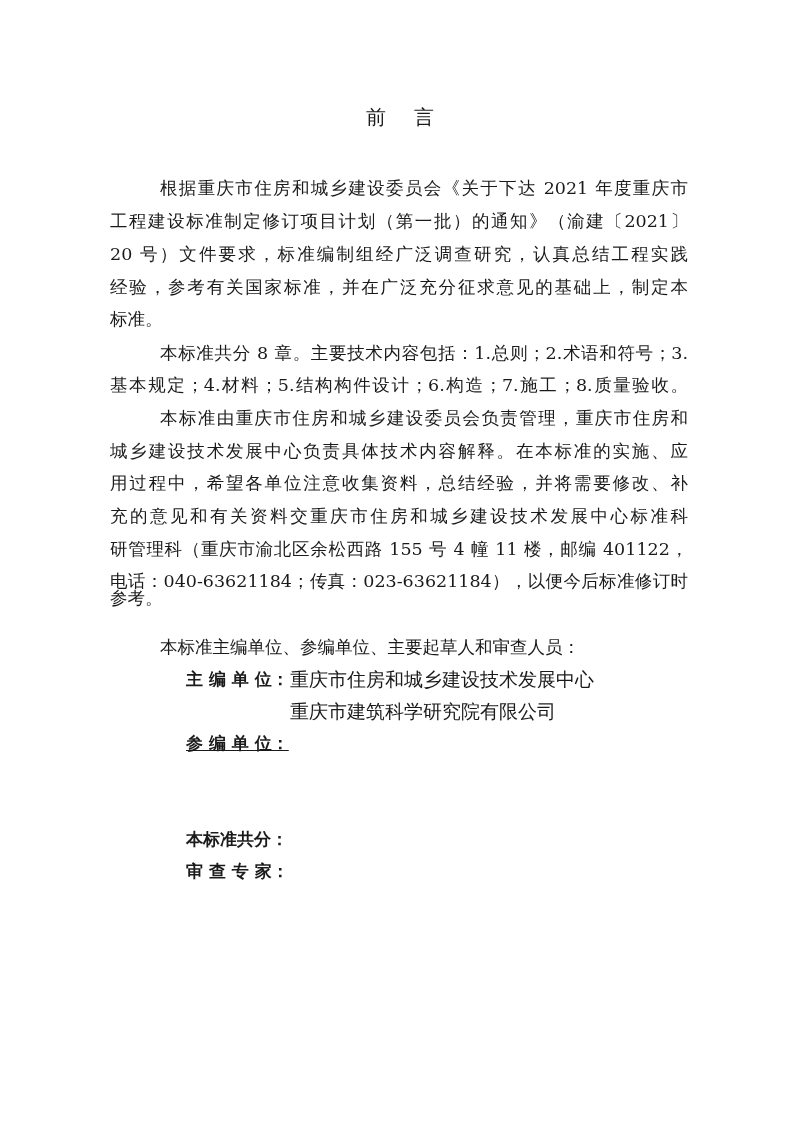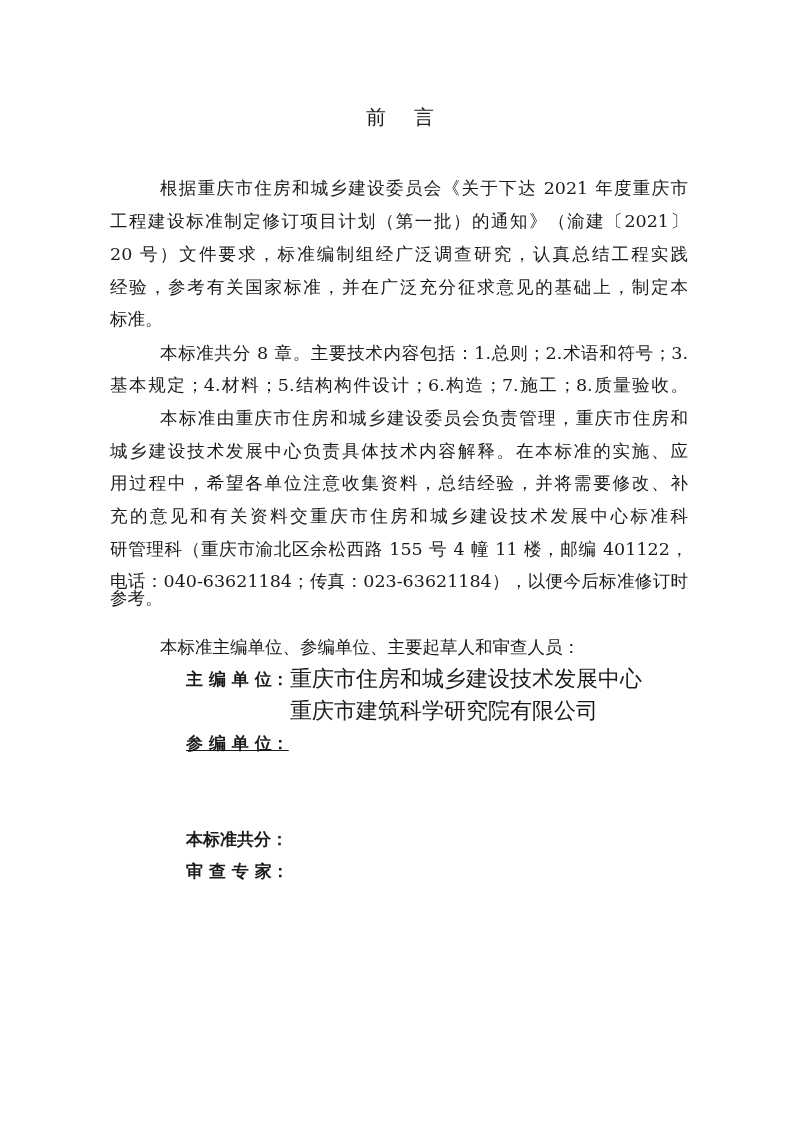--- a/index.html
+++ b/index.html
@@ -5,21 +5,21 @@
   html, body { margin: 0; padding: 0; background: #ffffff; }
   body { width: 800px; height: 1132px; position: relative; overflow: hidden;
          font-family: "DejaVu Serif", "Liberation Serif", serif; color: #1a1a1a; }
   .title { position: absolute; top: 104px; left: 0; width: 800px; text-align: center;
            font-family: "DejaVu Sans", sans-serif; font-size: 20px; letter-spacing: 0; }
   .title span { display: inline-block; margin: 0 14px; }
   .line { position: absolute; left: 110px; width: 580px; font-size: 17.5px; white-space: nowrap; line-height: 28px; }
   .indent { left: 160px; }
   .just { text-align: justify; text-align-last: justify; width: 578px; }
   .label { position: absolute; left: 160px; font-family: "DejaVu Sans", sans-serif; font-weight: bold; font-size: 17px; line-height: 28px; white-space: nowrap; margin-left: 26px; }
-  .value { position: absolute; left: 290px; font-size: 22px; line-height: 28px; white-space: nowrap; font-family: "DejaVu Sans", sans-serif; }
+  .value { position: absolute; left: 290px; font-size: 19px; line-height: 28px; white-space: nowrap; font-family: "DejaVu Sans", sans-serif; }
 </style>
 </head>
 <body>
 
 <div class="title">
   <span>前</span><span>言</span>
 </div>
 
 <div class="line indent just" style="top:174px;width:528px;">根据重庆市住房和城乡建设委员会《关于下达 2021 年度重庆市</div>
 <div class="line just" style="top:207px;">工程建设标准制定修订项目计划（第一批）的通知》（渝建〔2021〕</div>

